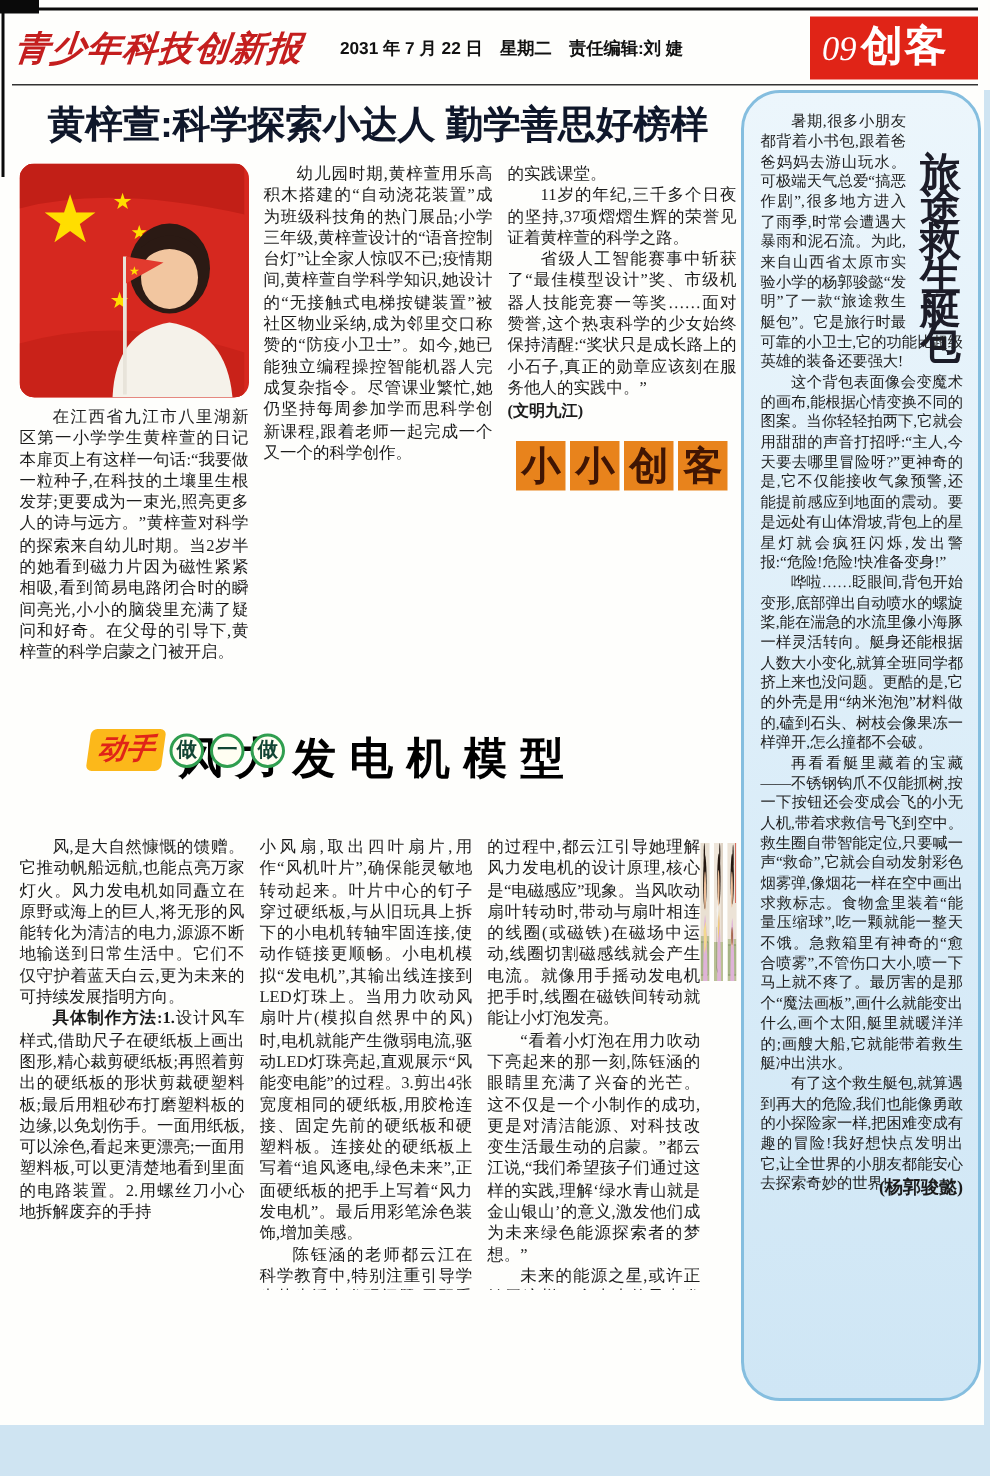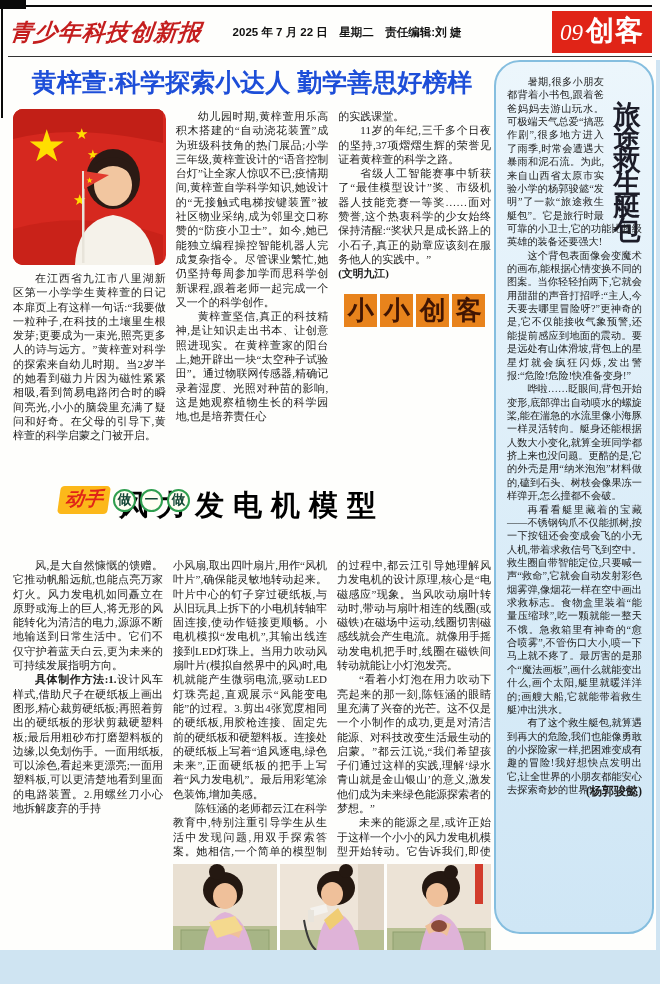--- a/index.html
+++ b/index.html
@@ -10,29 +10,29 @@
   .left-edge{position:absolute;left:1px;top:0;width:2px;height:118px;background:#0a0a0a;}
   .top-rule{position:absolute;left:8px;right:8px;top:5px;height:2px;background:#0a0a0a;}
   .bottom-band{position:absolute;left:0;right:0;bottom:0;height:34px;background:#cfe4f2;}
   .right-sliver{position:absolute;right:0;top:60px;bottom:0;width:4px;background:#cfe4f2;}
 
   
   .header{position:absolute;left:10px;right:8px;top:12px;height:40px;display:flex;align-items:center;justify-content:space-between;}
   .masthead{color:#c41e1e;font-size:23px;font-weight:bold;font-style:italic;letter-spacing:1px;
             font-family:"Liberation Serif",serif;transform:skewX(-6deg);}
   .dateline{font-family:"Liberation Sans",sans-serif;font-size:11.5px;font-weight:bold;color:#111;margin-left:-60px;}
-  .page-badge{background:#e02417;color:#fff;padding:1px 8px 3px 8px;display:flex;align-items:baseline;gap:3px;}
+  .page-badge{background:#e02417;color:#fff;padding:1px 20px 3px 8px;display:flex;align-items:baseline;gap:3px;}
   .page-badge .num{font-style:italic;font-size:23px;font-family:"Liberation Serif",serif;}
   .page-badge .lbl{font-size:28px;font-weight:bold;font-family:"Liberation Sans",sans-serif;letter-spacing:1px;}
   .header-rule{position:absolute;left:8px;right:8px;top:56px;height:1px;background:#333;}
 
   
   .main{position:absolute;left:13px;top:62px;width:478px;height:888px;}
   h1.headline{margin:4px 0 10px 0;text-align:center;font-family:"Liberation Sans","DejaVu Sans",sans-serif;
-      font-size:25px;font-weight:900;letter-spacing:0;color:#1d4ed8;white-space:nowrap;}
+      font-size:25px;font-weight:900;letter-spacing:0;color:#0f172a;white-space:nowrap;}
   .cols{display:flex;gap:10px;}
   .col{flex:1;min-width:0;}
   .a1-cols{height:352px;overflow:hidden;}
   p.body{margin:0;font-size:11px;line-height:1.3;text-align:justify;text-indent:2em;color:#1c1c1c;}
   p.body.cont{text-indent:0;}
   p.body b{}
   .byline{margin:1px 0 0 0;text-align:left;font-weight:bold;font-size:10.8px;}
   .photo1{width:100%;height:156px;border-radius:10px;overflow:hidden;margin-bottom:6px;background:#d6281f;}
   .photo1 svg{display:block;}
 
@@ -46,21 +46,21 @@
   .kicker{position:absolute;left:46px;top:0;display:flex;align-items:center;gap:4px;}
   .kick-left{background:#fcb81a;color:#e02418;font-weight:bold;font-style:italic;font-size:19px;
       padding:0 6px 2px 6px;border-radius:4px;font-family:"Liberation Serif",serif;transform:skewX(-8deg);}
   .kick-circle{width:23px;height:23px;border:2px solid #2f9e4f;border-radius:50%;background:#fffef2;
       display:flex;align-items:center;justify-content:center;font-size:13.5px;font-weight:bold;color:#143;box-sizing:border-box;}
   h2.title2{margin:25px 0 0 0;text-align:center;font-family:"Liberation Sans","DejaVu Sans",sans-serif;
       font-size:29px;font-weight:900;letter-spacing:9px;color:#000;white-space:nowrap;}
 
   .a2-cols{margin-top:6px;}
   .a2-col1{height:398px;overflow:hidden;flex:0 0 150px;}
-  .a2-right{flex:1;display:flex;flex-direction:column;min-width:0;}
+  .a2-right{flex:1;display:flex;flex-direction:row;min-width:0;}
   .a2-right-cols{display:flex;gap:10px;height:302px;overflow:hidden;}
   .photo-strip{height:92px;margin-top:4px;display:flex;gap:3px;}
   .photo-strip .ph{flex:1;overflow:hidden;background:#e9e2d8;}
   .photo-strip svg{display:block;width:100%;height:100%;}
 
   
   .sidebar{position:absolute;left:494px;top:60px;width:160px;height:874px;}
   .sb-box{width:100%;height:100%;box-sizing:border-box;border:2px solid #85bedf;border-radius:26px;
       background:linear-gradient(180deg,#ecf6fc 0%,#d9ecf8 60%,#cfe6f5 100%);
       padding:13px 10px 10px 11px;overflow:hidden;}
@@ -72,21 +72,21 @@
 </head>
 <body>
 
 <div class="page">
   <div class="corner-mark"></div>
   <div class="left-edge"></div>
   <div class="top-rule"></div>
 
   <div class="header">
     <div class="masthead">青少年科技创新报</div>
-    <div class="dateline">2025 年 7 月 22 日　星期二　责任编辑:刘 婕</div>
+    <div class="dateline">2031 年 7 月 22 日　星期二　责任编辑:刘 婕</div>
     <div class="page-badge">
       <span class="num">09</span>
       <span class="lbl">创客</span>
     </div>
   </div>
   <div class="header-rule"></div>
 
   <div class="main">
     <h1 class="headline">黄梓萱:科学探索小达人  勤学善思好榜样</h1>
 
@@ -108,21 +108,20 @@
             <rect x="69" y="62" width="2.5" height="92" fill="#e8e4da"></rect>
             <path d="M71 62 L96 66 L71 80 Z" fill="#e23a2e"></path>
             <text x="73" y="74" font-size="8" fill="#ffde00">★</text>
           </svg>
         </div>
         <p class="body">在江西省九江市八里湖新区第一小学学生黄梓萱的日记本扉页上有这样一句话:“我要做一粒种子,在科技的土壤里生根发芽;更要成为一束光,照亮更多人的诗与远方。”黄梓萱对科学的探索来自幼儿时期。当2岁半的她看到磁力片因为磁性紧紧相吸,看到简易电路闭合时的瞬间亮光,小小的脑袋里充满了疑问和好奇。在父母的引导下,黄梓萱的科学启蒙之门被开启。</p>
       </div>
 
       <div class="col">
         <p class="body">幼儿园时期,黄梓萱用乐高积木搭建的“自动浇花装置”成为班级科技角的热门展品;小学三年级,黄梓萱设计的“语音控制台灯”让全家人惊叹不已;疫情期间,黄梓萱自学科学知识,她设计的“无接触式电梯按键装置”被社区物业采纳,成为邻里交口称赞的“防疫小卫士”。如今,她已能独立编程操控智能机器人完成复杂指令。尽管课业繁忙,她仍坚持每周参加学而思科学创新课程,跟着老师一起完成一个又一个的科学创作。</p>
-        <p class="body">黄梓萱坚信,真正的科技精神,是让知识走出书本、让创意照进现实。在黄梓萱家的阳台上,她开辟出一块“太空种子试验田”。通过物联网传感器,精确记录着湿度、光照对种苗的影响,这是她观察植物生长的科学园地,也是培养责任心</p>
       </div>
 
       <div class="col">
         <p class="body cont">的实践课堂。</p>
         <p class="body">11岁的年纪,三千多个日夜的坚持,37项熠熠生辉的荣誉见证着黄梓萱的科学之路。</p>
         <p class="body">省级人工智能赛事中斩获了“最佳模型设计”奖、市级机器人技能竞赛一等奖……面对赞誉,这个热衷科学的少女始终保持清醒:“奖状只是成长路上的小石子,真正的勋章应该刻在服务他人的实践中。”</p>
         <p class="byline">(文明九江)</p>
         <div class="mini-badge">
           <div class="sq">小</div>
           <div class="sq">小</div>

